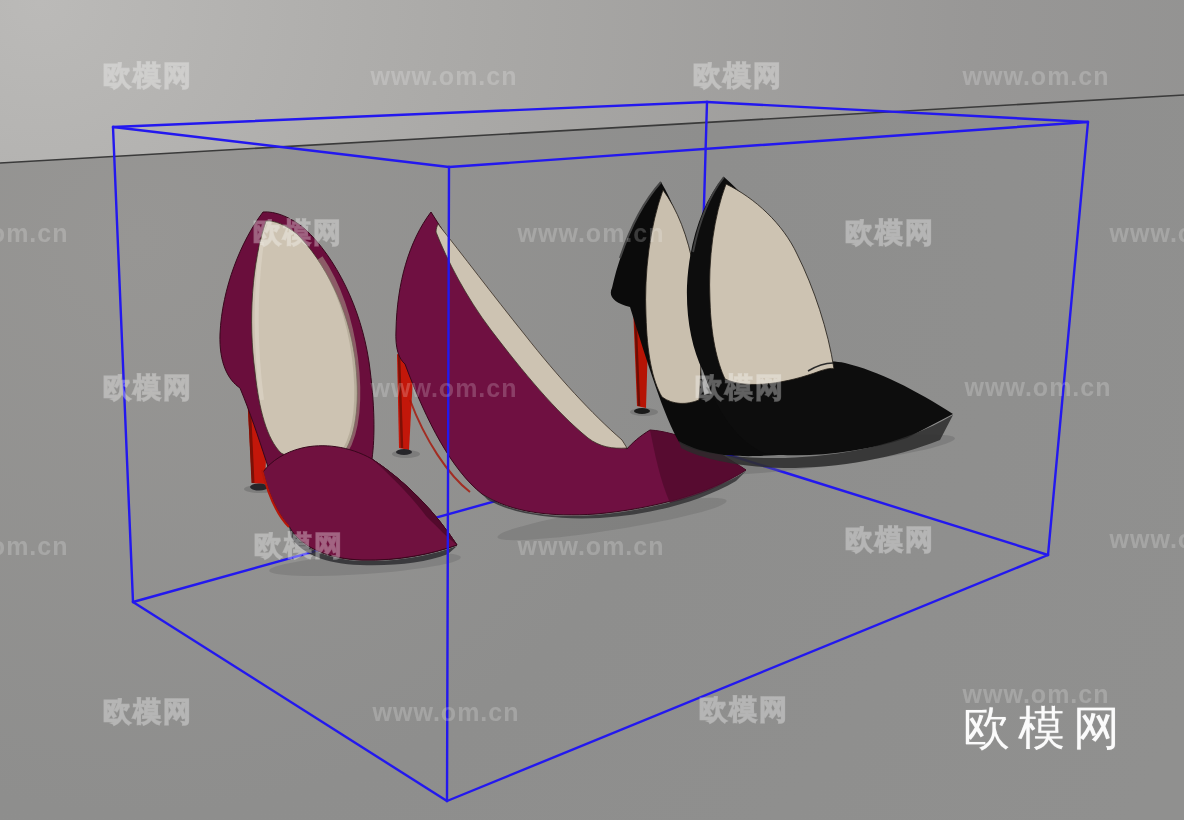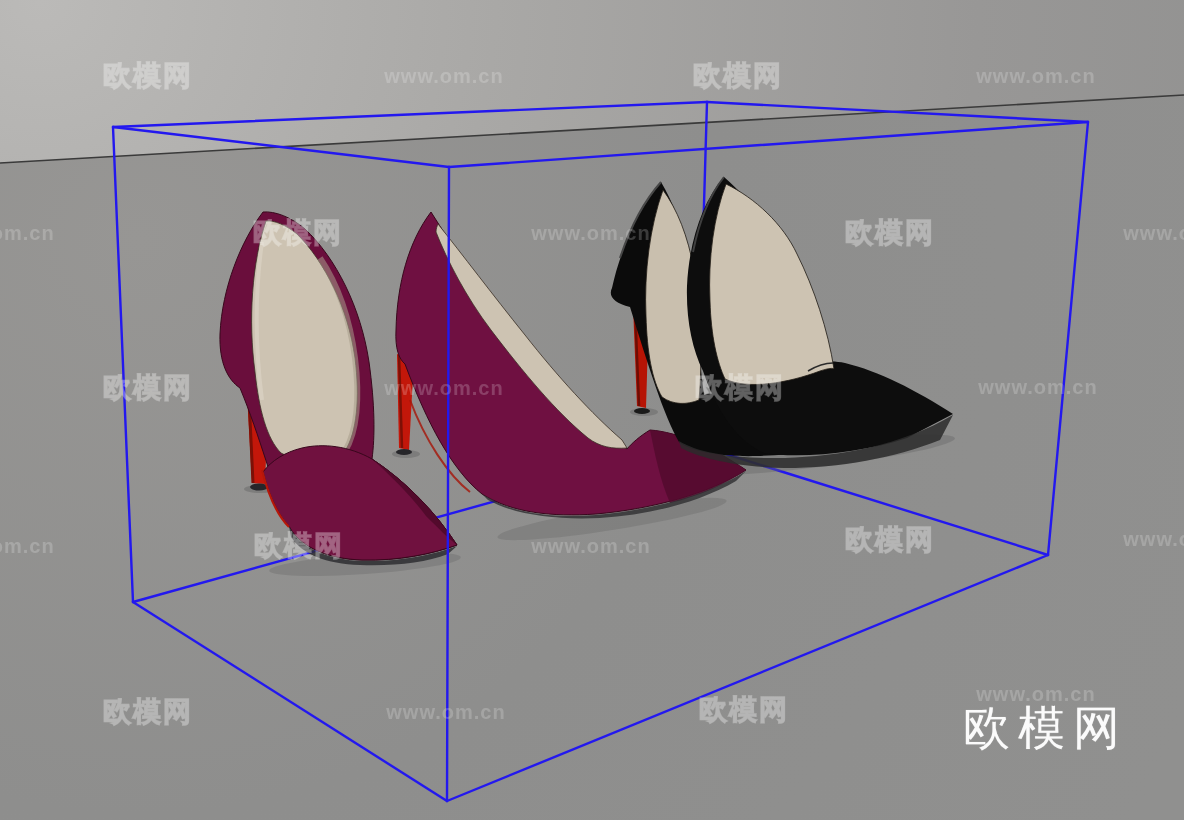--- a/index.html
+++ b/index.html
@@ -8,21 +8,21 @@
     position: relative; width: 1184px; height: 820px; overflow: hidden;
     font-family: "Liberation Sans", sans-serif;
   }
   #scene-svg { position: absolute; left: 0; top: 0; display: block; }
   #watermark-layer { position: absolute; left: 0; top: 0; width: 100%; height: 100%; pointer-events: none; }
   .wm { position: absolute; transform: translate(-50%,-50%); white-space: nowrap;
         font-family: "Liberation Sans", sans-serif; user-select: none; }
   .wm-cn { font-size: 28px; letter-spacing: 2px; font-weight: bold;
            color: rgba(255,255,255,0.07);
            -webkit-text-stroke: 1.3px rgba(255,255,255,0.30); }
-  .wm-url { font-size: 20px; font-weight: bold; letter-spacing: 1px;
+  .wm-url { font-size: 25px; font-weight: bold; letter-spacing: 1px;
             color: rgba(255,255,255,0.20); }
   #corner-logo { position: absolute; left: 963px; top: 697px;
     font-size: 47px; letter-spacing: 8px; font-weight: 500;
     color: rgba(255,255,255,0.93); white-space: nowrap;
     text-shadow: 0 0 1px rgba(255,255,255,0.5); }
 </style>
 </head>
 <body>
 
 <div id="viewport">

